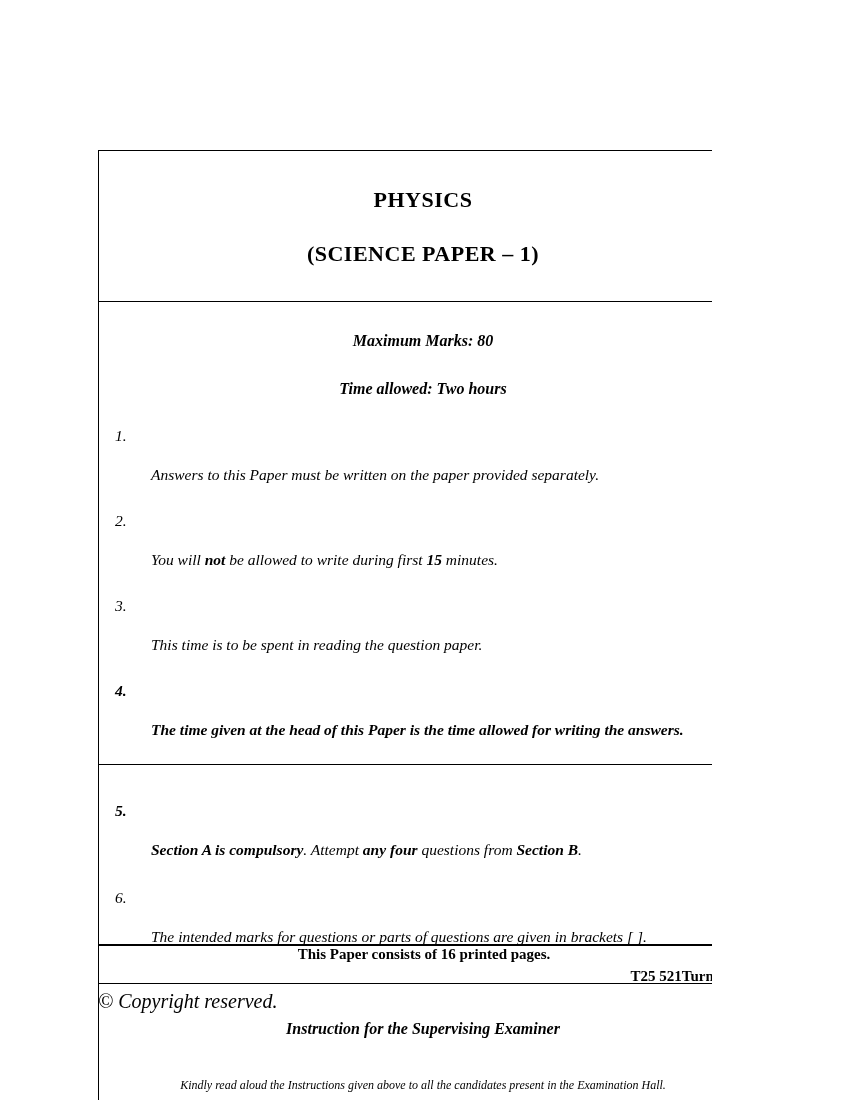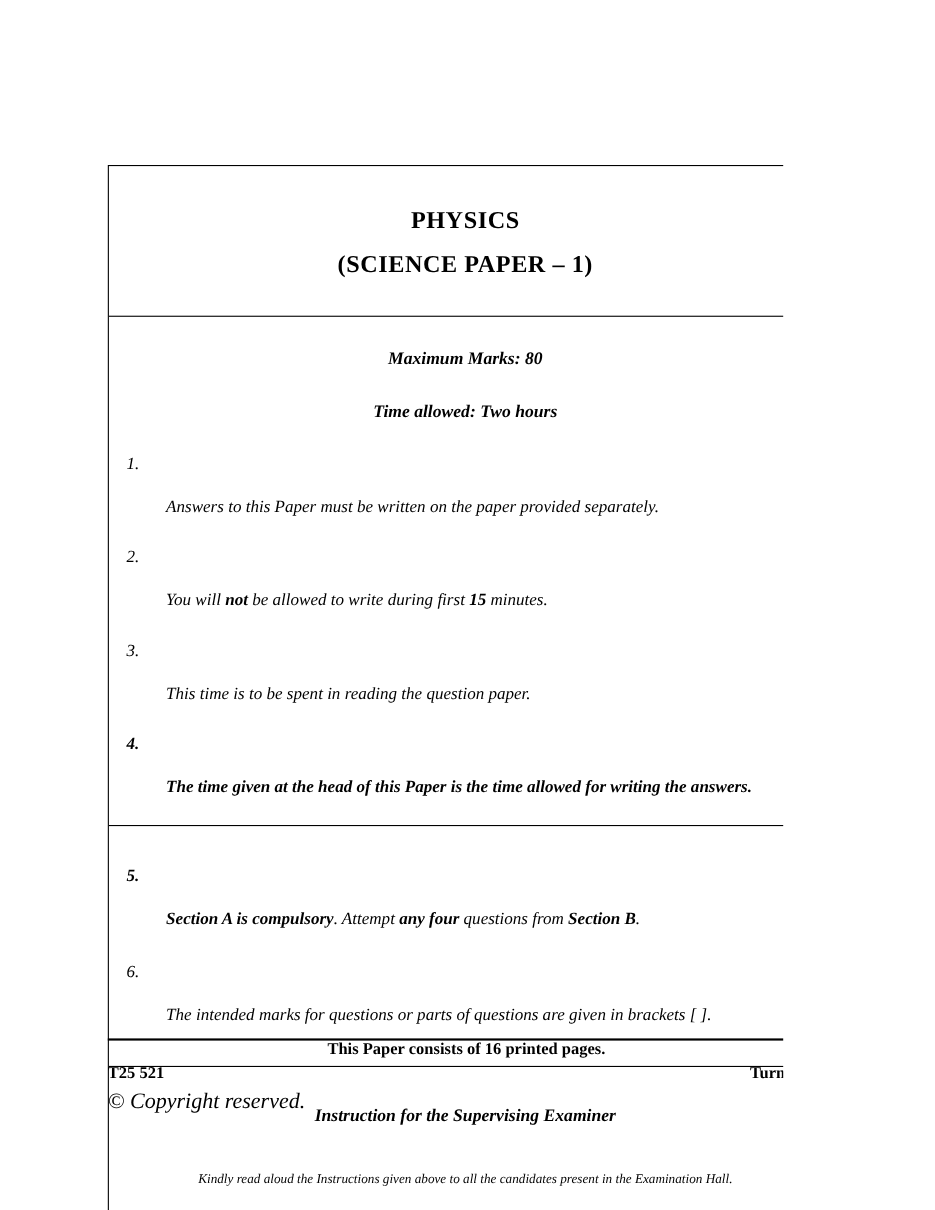--- a/index.html
+++ b/index.html
@@ -37,21 +37,21 @@
   }
   .title-line1 {
     font-size: 22px;
     font-weight: bold;
     letter-spacing: 0.5px;
   }
   .title-line2 {
     font-size: 22px;
     font-weight: bold;
     letter-spacing: 0.5px;
-    margin-top: 14px;
+    margin-top: 28px;
   }
   
   .sec-general {
     padding: 16px 0 24px 0;
   }
   .center-line {
     text-align: center;
     font-style: italic;
     font-weight: bold;
     font-size: 16px;
@@ -123,21 +123,21 @@
     height: 0;
   }
   .footer-pages-note {
     text-align: center;
     font-weight: bold;
     font-size: 15px;
     margin-top: 0;
   }
   .footer-row {
     display: flex;
-    justify-content: space-between;
+    justify-content: flex-end;
     font-weight: bold;
     font-size: 15px;
     margin-top: 5px;
   }
   .footer-copyright {
     font-style: italic;
     font-size: 20px;
     margin-top: 5px;
   }
 </style>

